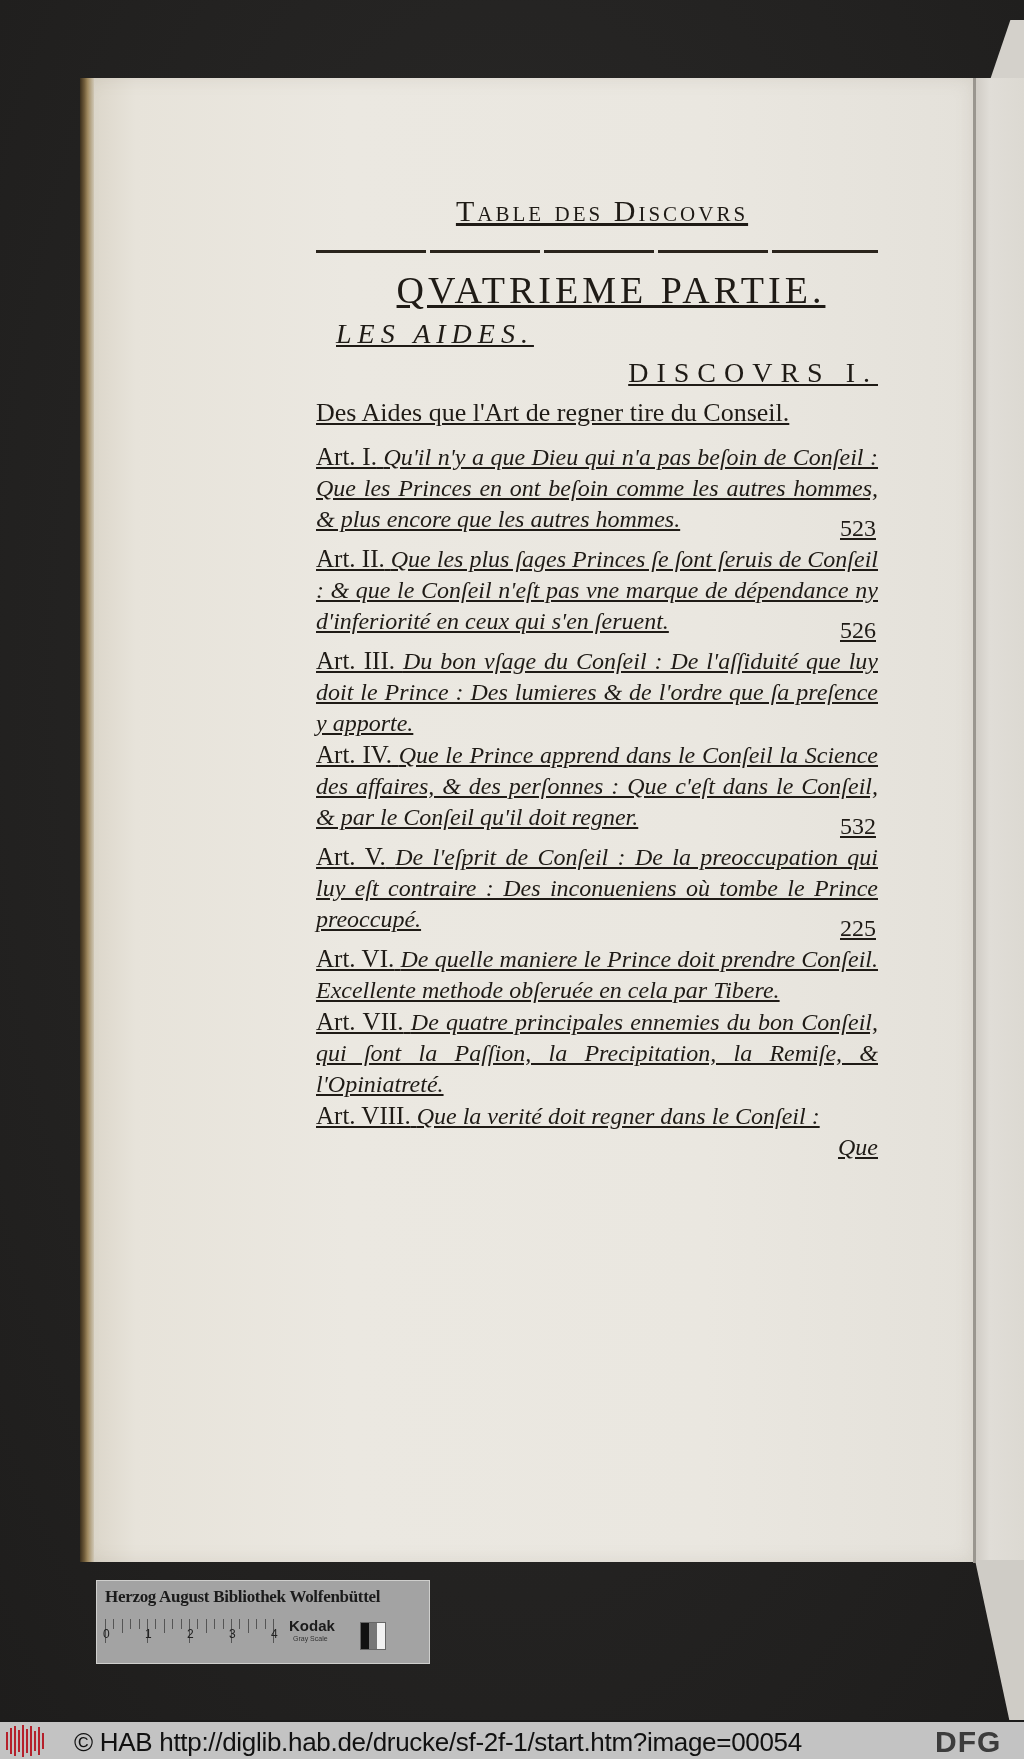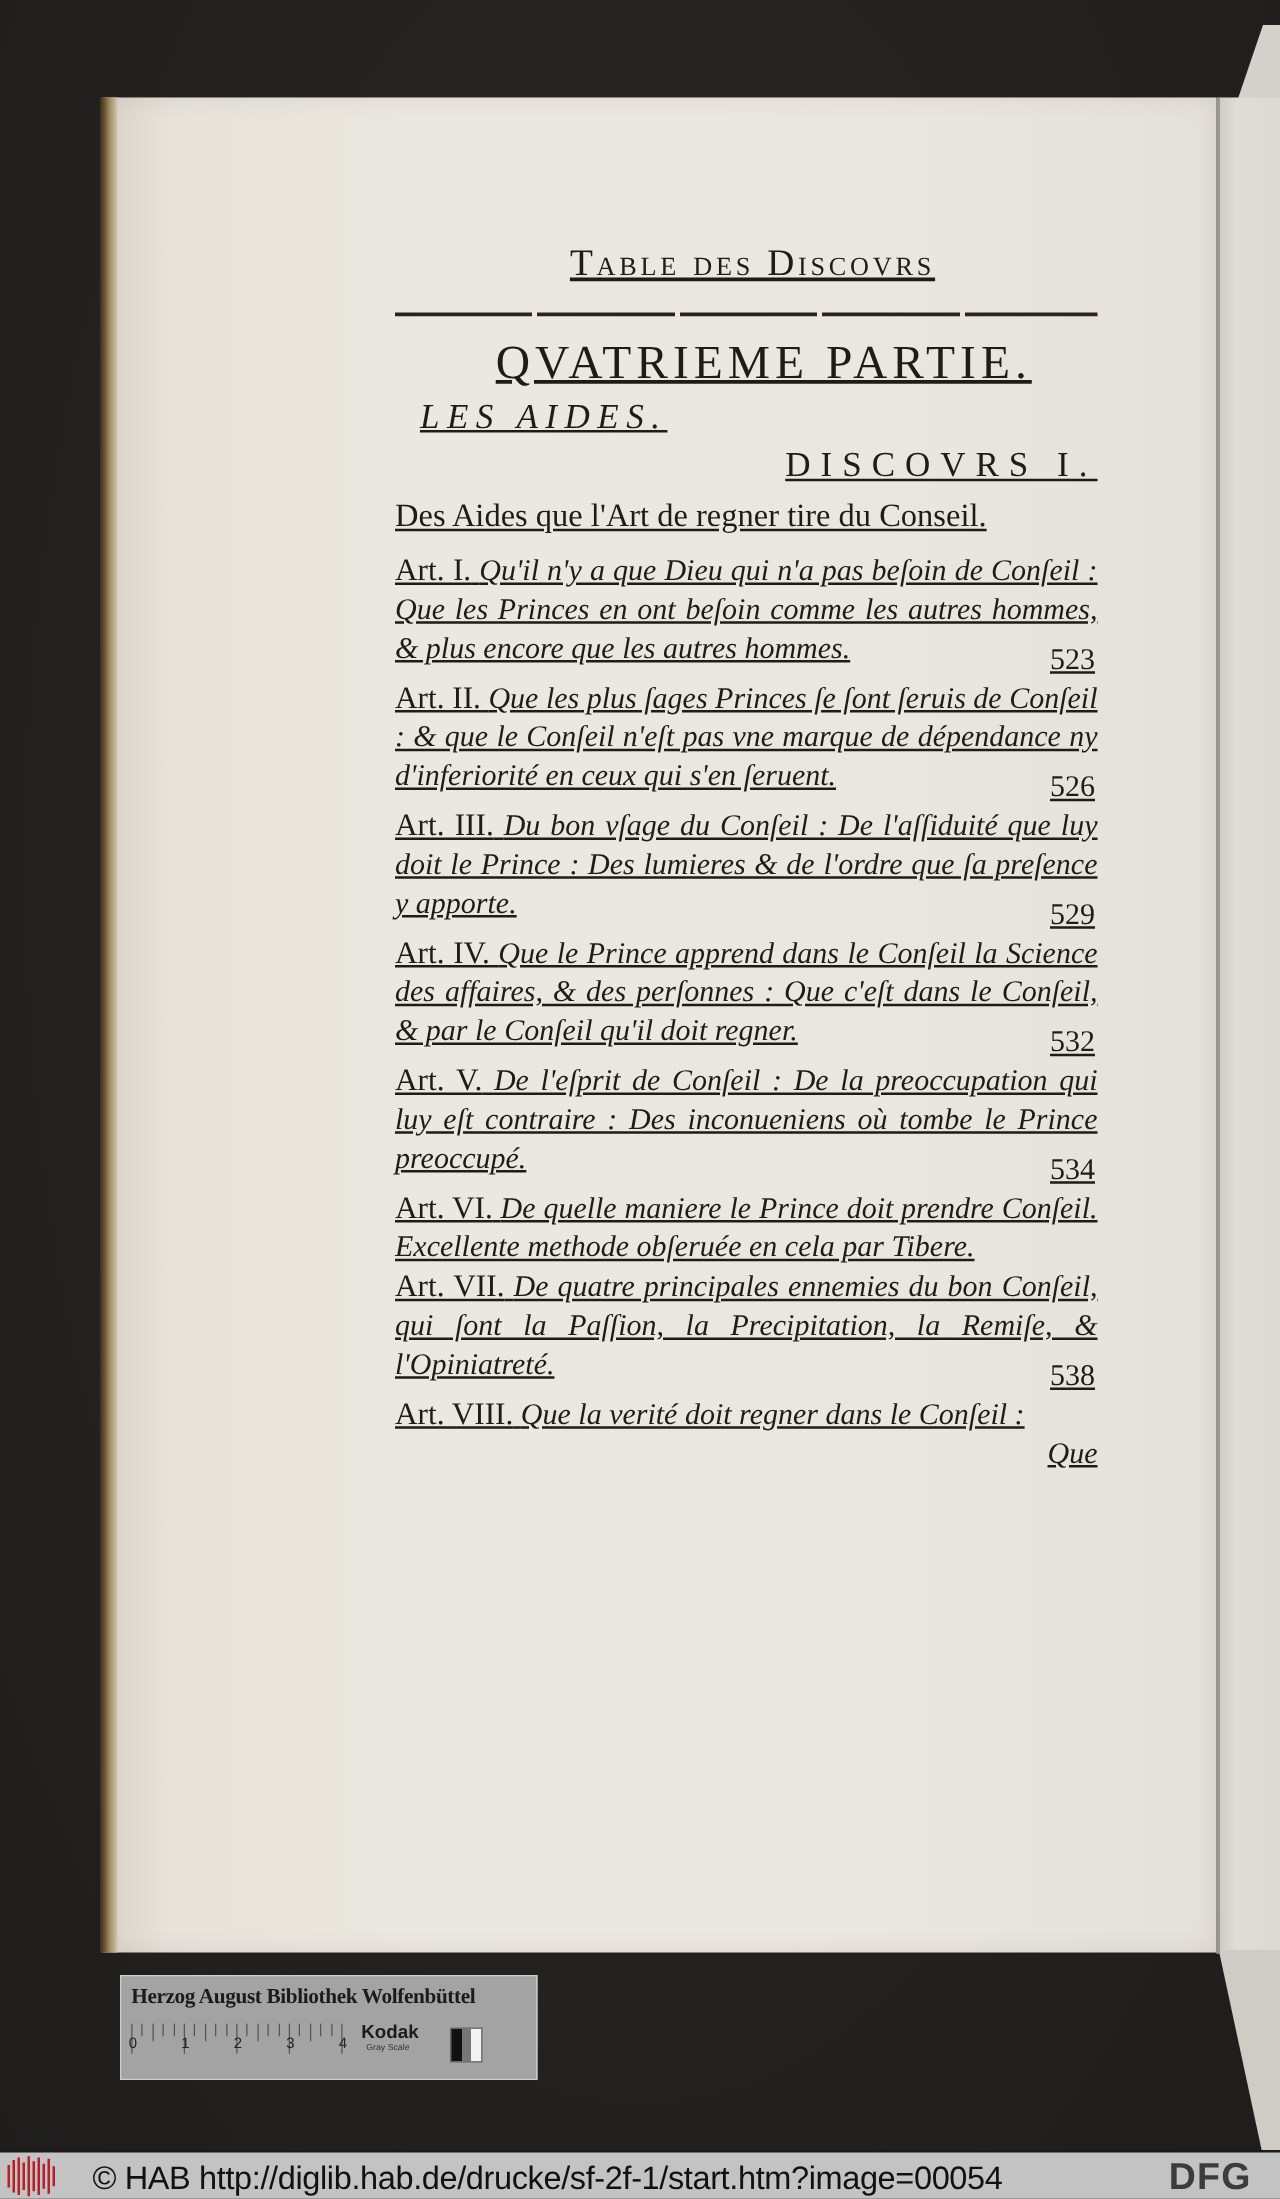--- a/index.html
+++ b/index.html
@@ -163,40 +163,38 @@
       <span class="art-page">523</span>
     </div>
     <div class="article">
       <span class="art-label">Art. II.</span>
       <span class="art-text">Que les plus ſages Princes ſe ſont ſeruis de Conſeil : &amp; que le Conſeil n'eſt pas vne marque de dépendance ny d'inferiorité en ceux qui s'en ſeruent.</span>
       <span class="art-page">526</span>
     </div>
     <div class="article">
       <span class="art-label">Art. III.</span>
       <span class="art-text">Du bon vſage du Conſeil : De l'aſſiduité que luy doit le Prince : Des lumieres &amp; de l'ordre que ſa preſence y apporte.</span>
-      <span class="art-page">529</span>
     </div>
     <div class="article">
       <span class="art-label">Art. IV.</span>
       <span class="art-text">Que le Prince apprend dans le Conſeil la Science des affaires, &amp; des perſonnes : Que c'eſt dans le Conſeil, &amp; par le Conſeil qu'il doit regner.</span>
       <span class="art-page">532</span>
     </div>
     <div class="article">
       <span class="art-label">Art. V.</span>
       <span class="art-text">De l'eſprit de Conſeil : De la preoccupation qui luy eſt contraire : Des inconueniens où tombe le Prince preoccupé.</span>
-      <span class="art-page">534</span>
+      <span class="art-page">225</span>
     </div>
     <div class="article">
       <span class="art-label">Art. VI.</span>
       <span class="art-text">De quelle maniere le Prince doit prendre Conſeil. Excellente methode obſeruée en cela par Tibere.</span>
     </div>
     <div class="article">
       <span class="art-label">Art. VII.</span>
       <span class="art-text">De quatre principales ennemies du bon Conſeil, qui ſont la Paſſion, la Precipitation, la Remiſe, &amp; l'Opiniatreté.</span>
-      <span class="art-page">538</span>
     </div>
     <div class="article">
       <span class="art-label">Art. VIII.</span>
       <span class="art-text">Que la verité doit regner dans le Conſeil :</span>
     </div>
     <div class="catchword">Que</div>
   </div>
 </div>
 
 <div class="calib">

